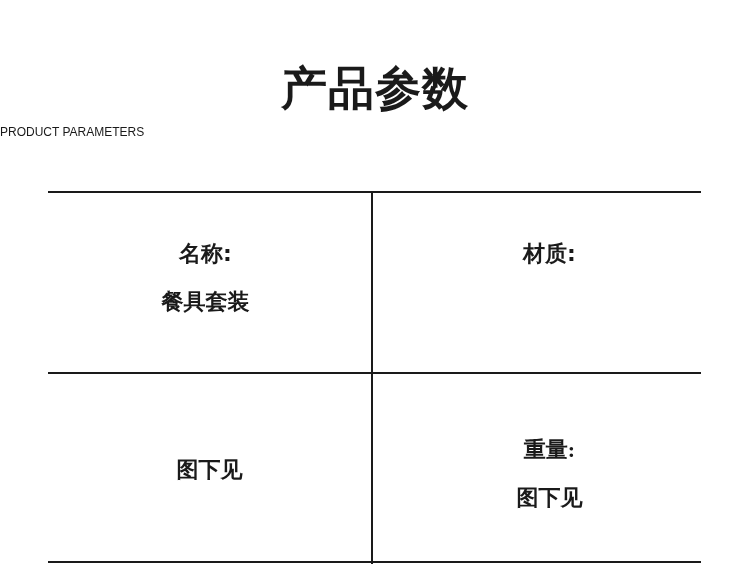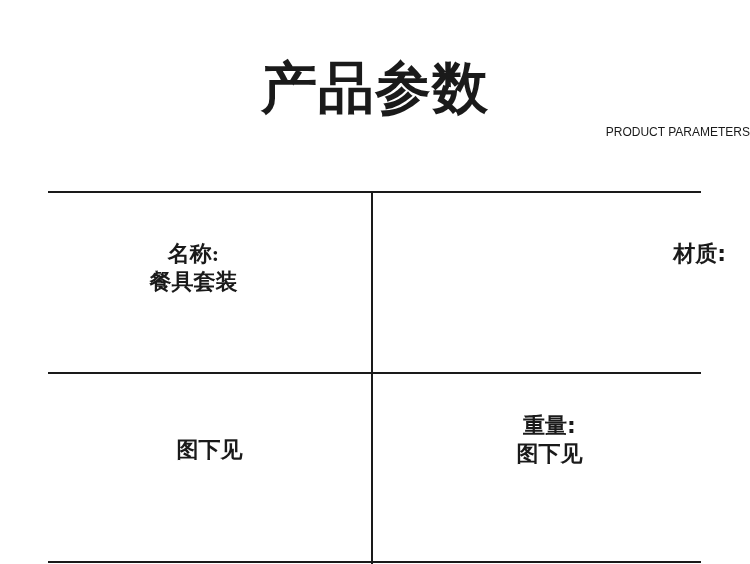--- a/index.html
+++ b/index.html
@@ -1,47 +1,47 @@
 <!DOCTYPE html>
 <html><head>
   <meta charset="utf-8">
   <style>
     html, body { margin: 0; padding: 0; background: #ffffff; }
     body { width: 750px; height: 564px; position: relative; overflow: hidden;
            font-family: "DejaVu Sans", "Liberation Sans", sans-serif; color: #1a1a1a; }
     .title { position: absolute; left: 0; width: 750px; top: 58px; text-align: center;
-             font-size: 56px; font-weight: bold; line-height: 60px; letter-spacing: 1px; }
-    .subtitle { position: absolute; left: 0; width: 750px; top: 125px; text-align: right;
+             font-size: 46px; font-weight: bold; line-height: 60px; letter-spacing: 1px; }
+    .subtitle { position: absolute; left: 0; width: 750px; top: 125px; text-align: left;
                 font-family: "Liberation Sans", sans-serif; font-size: 12px; line-height: 14px; }
     .hline { position: absolute; left: 48px; width: 653px; height: 2px; background: #1a1a1a; }
     .vline { position: absolute; left: 371px; width: 2px; top: 191px; height: 373px; background: #1a1a1a; }
     .cell { position: absolute; text-align: center; }
     .cell .label { font-size: 22px; font-weight: bold; line-height: 28px; display: block; }
-    .cell .value { font-size: 22px; font-weight: bold; line-height: 28px; display: block; }
+    .cell .value { font-size: 22px; font-weight: bold; line-height: 28px; display: block; margin-top: 20px; }
   </style>
 </head>
 <body>
 
 <div class="title">产品参数</div>
 <div class="subtitle">PRODUCT PARAMETERS</div>
 
 <div class="hline" style="top:191px;"></div>
 <div class="hline" style="top:372px;"></div>
 <div class="hline" style="top:561px;"></div>
 <div class="vline"></div>
 
-<div class="cell" style="left:32px; width:323px; top:240px;font-family:Liberation Serif, serif;">
+<div class="cell" style="left:44px; width:323px; top:240px;">
   <span class="label">名称:</span>
   <span class="value">餐具套装</span>
 </div>
 
-<div class="cell" style="left:373px; width:353px; top:240px;text-align:right;">
+<div class="cell" style="left:373px; width:353px; top:240px;">
   <span class="label">材质:</span>
 </div>
 
 <div class="cell" style="left:48px; width:323px; top:436px;">
   <span class="value">图下见</span>
 </div>
 
-<div class="cell" style="left:373px; width:353px; top:412px;">
+<div class="cell" style="left:373px; width:353px; top:436px;font-family:Liberation Serif, serif;">
   <span class="label">重量:</span>
   <span class="value">图下见</span>
 </div>
 
 </body></html>

